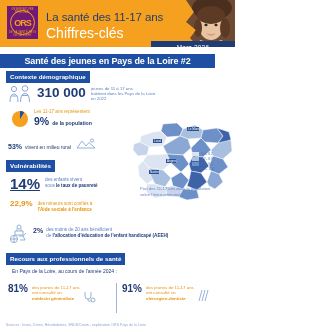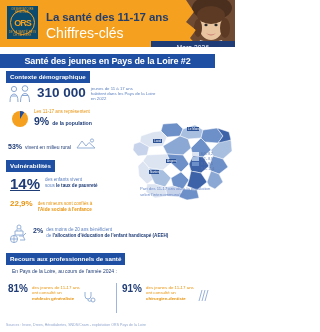--- a/index.html
+++ b/index.html
@@ -6,31 +6,31 @@
   body{
     width:235px;height:332px;overflow:hidden;
     background:#ffffff;
     font-family:"Liberation Sans", sans-serif;
     -webkit-font-smoothing:antialiased;
   }
   .page{position:relative;width:235px;height:332px;overflow:hidden;background:#fff;}
 
   
   .header{position:relative;width:235px;height:47px;background:#F5A01E;overflow:hidden;}
-  .logo{position:absolute;left:7px;top:6px;width:31px;height:33px;background:#0c4a6e;
+  .logo{position:absolute;left:7px;top:6px;width:31px;height:33px;background:#701a75;
         display:flex;align-items:center;justify-content:center;}
   .logo-inner{width:23px;height:23px;border-radius:50%;border:1.6px solid #F5A01E;
         display:flex;align-items:center;justify-content:center;color:#F5A01E;
         font-size:9px;font-weight:bold;letter-spacing:-1px;}
   .logo-top,.logo-bot{position:absolute;left:0;right:0;color:#F5A01E;font-size:2.6px;
         text-align:center;letter-spacing:.2px;}
   .logo-top{top:2px;}
   .logo-bot{bottom:2px;}
   .head-title{position:absolute;left:46px;top:11px;color:#243E6E;font-size:11.5px;
-        font-weight:bold;letter-spacing:-.1px;}
+        font-weight:normal;letter-spacing:-.1px;}
   .head-sub{position:absolute;left:46px;top:25px;color:#ffffff;font-size:14px;}
   .photo{position:absolute;right:0;top:0;width:55px;height:47px;overflow:hidden;}
   .photo svg{display:block;}
   .date-bar{position:absolute;right:0;top:41px;width:84px;height:13px;background:#1F3C76;
         color:#ffffff;font-size:6.5px;display:flex;align-items:center;justify-content:center;
         letter-spacing:.2px;z-index:5;}
 
   
   .sec-title{position:absolute;left:0;top:54px;width:215px;height:14px;background:#1F4FA3;
         color:#ffffff;font-size:9px;font-weight:bold;display:flex;align-items:center;

